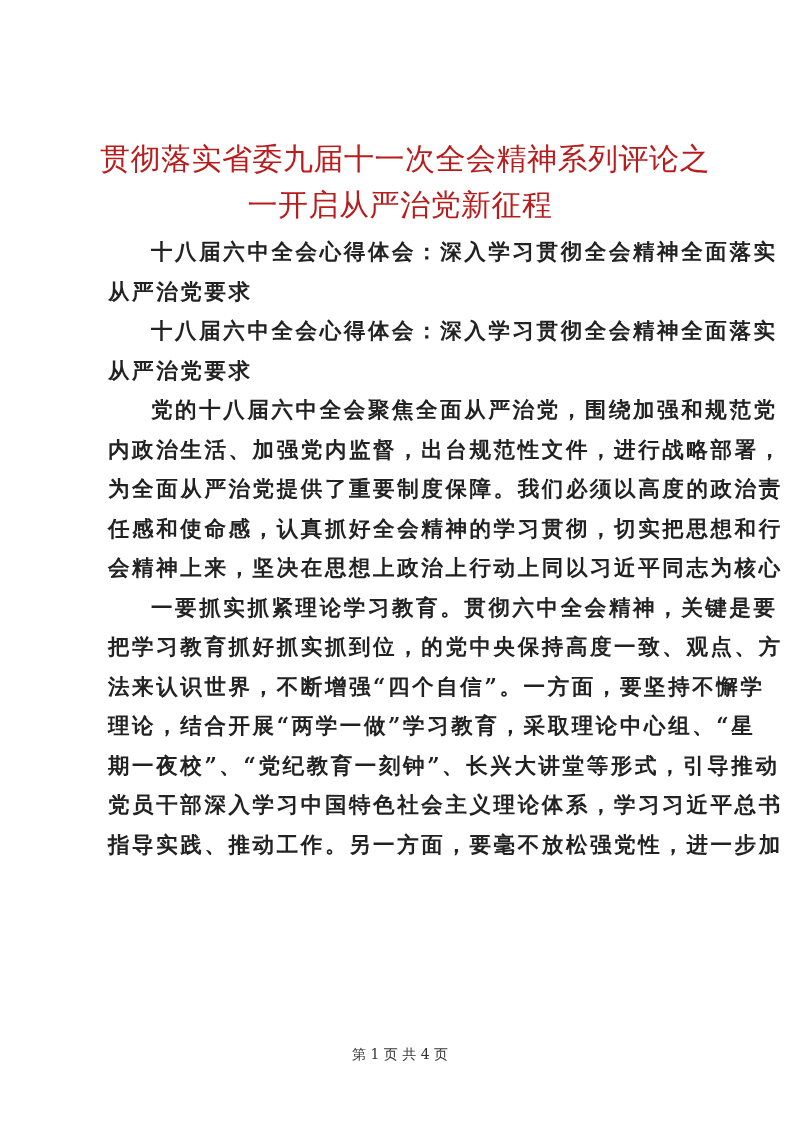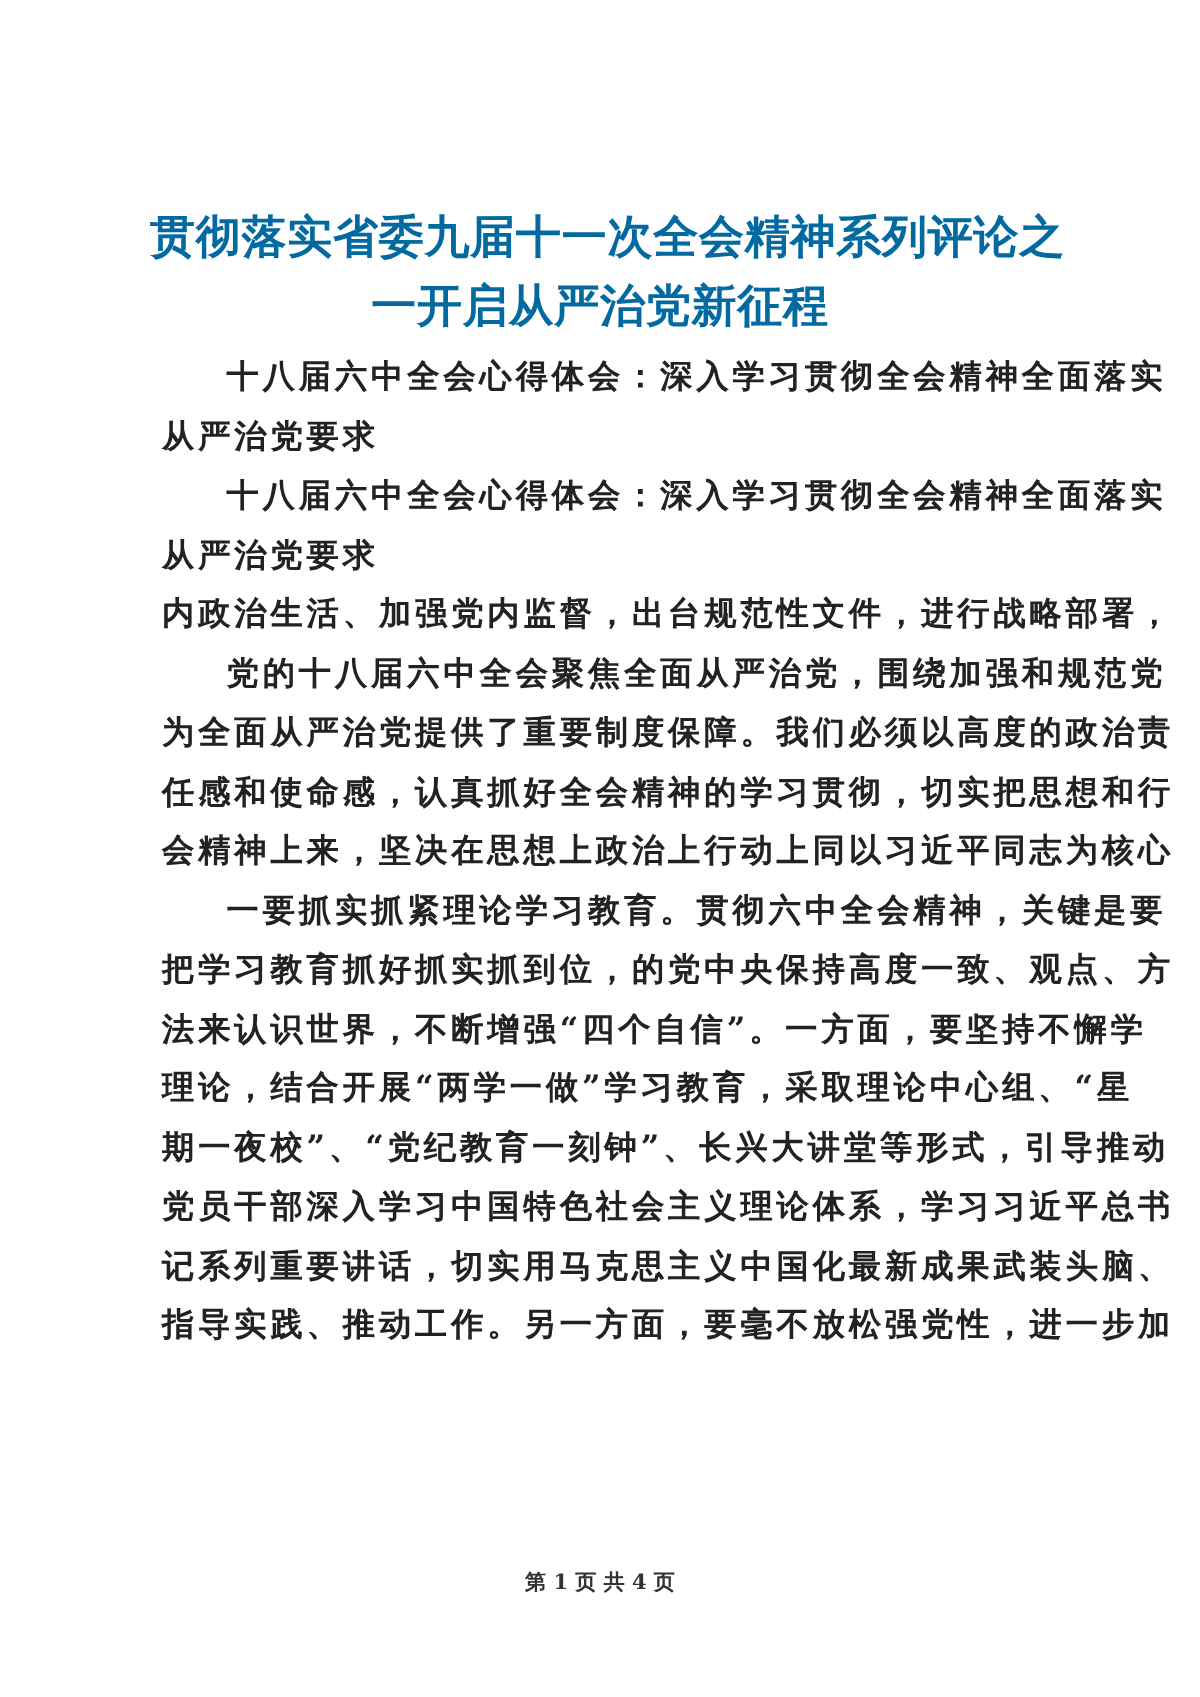--- a/index.html
+++ b/index.html
@@ -27,23 +27,22 @@
     width: 600px;
     top: 136px;
   }
   .title-line {
     display: block;
     text-align: center;
     font-size: 30px;
     line-height: 46px;
     height: 46px;
     white-space: nowrap;
-    color: #0369a1;
+    color: #b91c1c;
     letter-spacing: 0.5px;
-    font-weight: bold;
   }
   .body {
     position: absolute;
     left: 108px;
     width: 592px;
     top: 232px;
   }
   .line {
     display: block;
     font-size: 21.5px;
@@ -58,47 +57,45 @@
     padding-left: 43px;
   }
   .footer {
     position: absolute;
     left: 0;
     width: 800px;
     top: 1046px;
     text-align: center;
     font-size: 14px;
     color: #333333;
-    font-weight: bold;
   }
 </style>
 </head>
 <body>
 
 <div class="page">
 
   <div class="title">
     <span class="title-line">贯彻落实省委九届十一次全会精神系列评论之</span>
     <span class="title-line">一开启从严治党新征程</span>
   </div>
 
   <div class="body">
     <span class="line indent">十八届六中全会心得体会：深入学习贯彻全会精神全面落实</span>
     <span class="line">从严治党要求</span>
     <span class="line indent">十八届六中全会心得体会：深入学习贯彻全会精神全面落实</span>
     <span class="line">从严治党要求</span>
+    <span class="line indent">党的十八届六中全会聚焦全面从严治党，围绕加强和规范党</span>
     <span class="line">内政治生活、加强党内监督，出台规范性文件，进行战略部署，</span>
-    <span class="line indent">党的十八届六中全会聚焦全面从严治党，围绕加强和规范党</span>
     <span class="line">为全面从严治党提供了重要制度保障。我们必须以高度的政治责</span>
     <span class="line">任感和使命感，认真抓好全会精神的学习贯彻，切实把思想和行</span>
     <span class="line">会精神上来，坚决在思想上政治上行动上同以习近平同志为核心</span>
     <span class="line indent">一要抓实抓紧理论学习教育。贯彻六中全会精神，关键是要</span>
     <span class="line">把学习教育抓好抓实抓到位，的党中央保持高度一致、观点、方</span>
     <span class="line">法来认识世界，不断增强“四个自信”。一方面，要坚持不懈学</span>
     <span class="line">理论，结合开展“两学一做”学习教育，采取理论中心组、“星</span>
     <span class="line">期一夜校”、“党纪教育一刻钟”、长兴大讲堂等形式，引导推动</span>
     <span class="line">党员干部深入学习中国特色社会主义理论体系，学习习近平总书</span>
-    <span class="line">记系列重要讲话，切实用马克思主义中国化最新成果武装头脑、</span>
     <span class="line">指导实践、推动工作。另一方面，要毫不放松强党性，进一步加</span>
   </div>
 
   <div class="footer">第 1 页  共 4 页</div>
 </div>
 
 </body></html>

